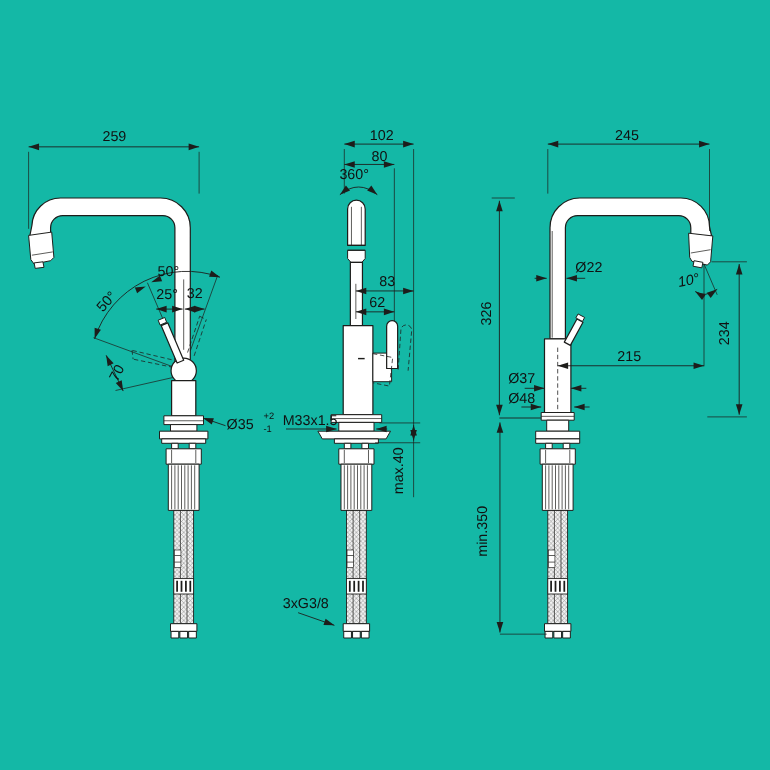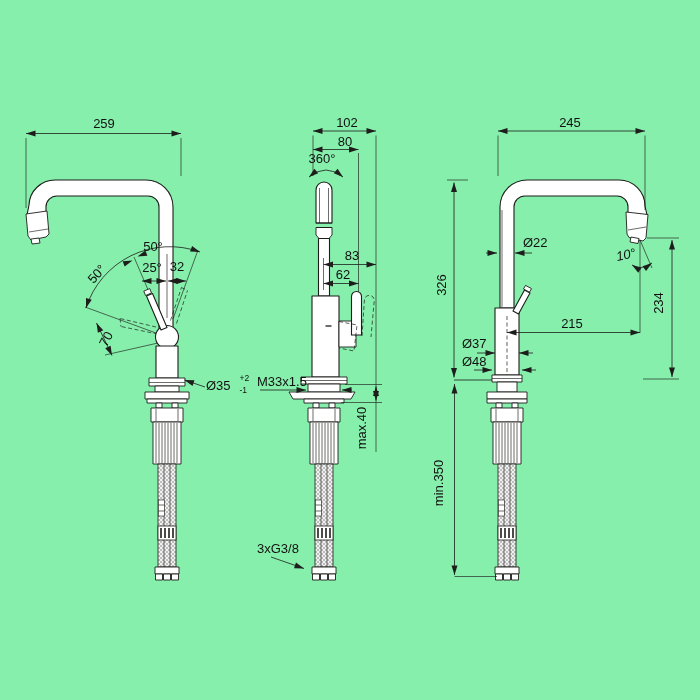--- a/index.html
+++ b/index.html
@@ -1,16 +1,16 @@
 <!DOCTYPE html>
 <html><head>
 <meta charset="utf-8">
 <style>
   html,body{margin:0;padding:0;background:#fff;}
-  .canvas{position:relative;width:700px;height:700px;background:#86efac;overflow:hidden;
+  .canvas{position:relative;width:700px;height:700px;background:#14b8a6;overflow:hidden;
           font-family:"Liberation Sans", sans-serif;}
   svg{display:block;}
   .obj  {fill:#ffffff;stroke:#1d1d1b;stroke-width:1.1;stroke-linejoin:round;}
   .obj2 {fill:#ffffff;stroke:#1d1d1b;stroke-width:0.9;stroke-linejoin:round;}
   .solid{fill:#1d1d1b;stroke:none;}
   .thin {fill:none;stroke:#1d1d1b;stroke-width:0.65;}
   .dim  {fill:none;stroke:#1d1d1b;stroke-width:0.8;}
   .dash {fill:none;stroke:#1d1d1b;stroke-width:0.7;stroke-dasharray:4 2.5;}
   .t  {font:13px "Liberation Sans", sans-serif;fill:#111;}
   .ts {font:8.5px "Liberation Sans", sans-serif;fill:#111;}

